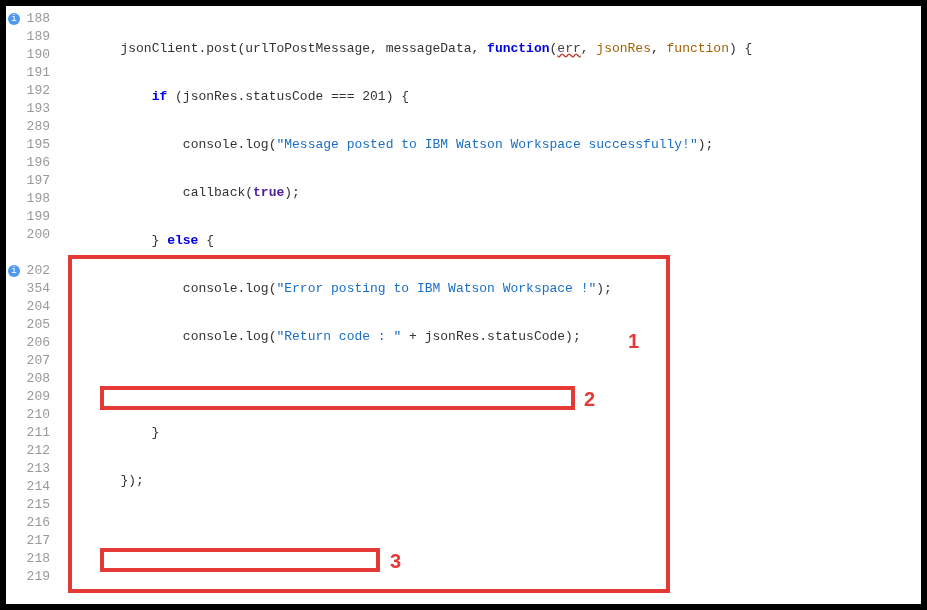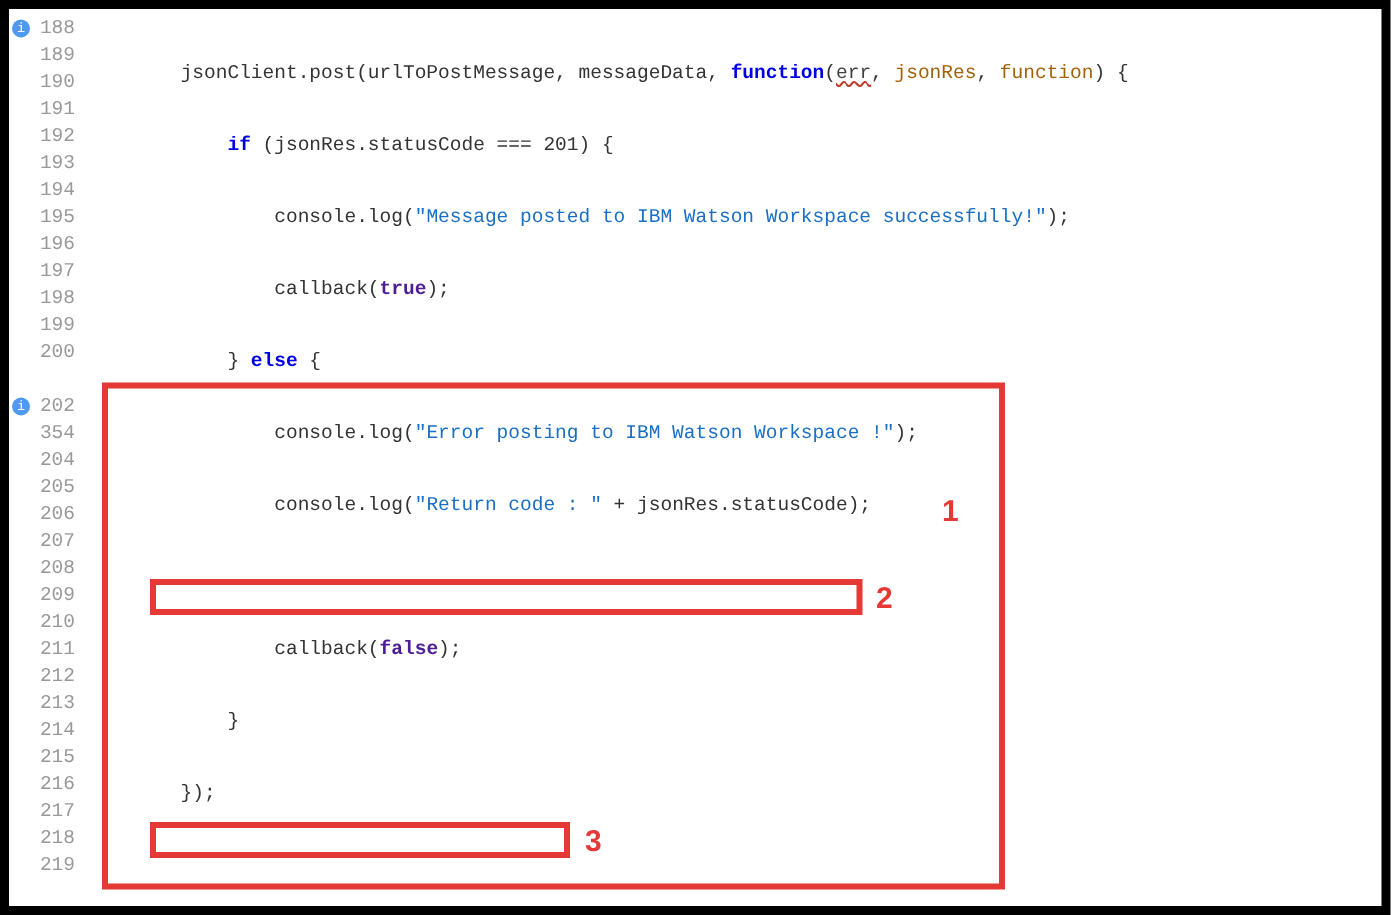--- a/index.html
+++ b/index.html
@@ -83,21 +83,21 @@
 <body>
 
 <div class="editor">
   <div class="gutter" id="gutter">
       <div class="gutter-line">188<span class="gutter-icon info-icon">i</span></div>
       <div class="gutter-line">189</div>
       <div class="gutter-line">190</div>
       <div class="gutter-line">191</div>
       <div class="gutter-line">192</div>
       <div class="gutter-line">193</div>
-      <div class="gutter-line">194</div>
+      <div class="gutter-line">289</div>
       <div class="gutter-line">195</div>
       <div class="gutter-line">196</div>
       <div class="gutter-line">197</div>
       <div class="gutter-line">198</div>
       <div class="gutter-line">199</div>
       <div class="gutter-line">200</div>
       <div class="gutter-line"></div>
       <div class="gutter-line">202<span class="gutter-icon info-icon">i</span></div>
       <div class="gutter-line">354</div>
       <div class="gutter-line">204</div>
@@ -119,21 +119,20 @@
     </div>
   <div class="code" id="code">
     <div class="line"><span>        </span><span>jsonClient.post(urlToPostMessage, messageData, </span><span class="kw">function</span><span>(</span><span class="err">err</span><span>, </span><span class="param">jsonRes</span><span>, </span><span class="param">function</span><span>) {</span></div>
     <div class="line"><span>            </span><span class="kw">if</span><span> (jsonRes.statusCode === 201) {</span></div>
     <div class="line"><span>                </span><span>console.log(</span><span class="str">"Message posted to IBM Watson Workspace successfully!"</span><span>);</span></div>
     <div class="line"><span>                </span><span>callback(</span><span class="bool">true</span><span>);</span></div>
     <div class="line"><span>            } </span><span class="kw">else</span><span> {</span></div>
     <div class="line"><span>                </span><span>console.log(</span><span class="str">"Error posting to IBM Watson Workspace !"</span><span>);</span></div>
     <div class="line"><span>                </span><span>console.log(</span><span class="str">"Return code : "</span><span> + jsonRes.statusCode);</span></div>
     <div class="line"><span>                </span></div>
-    <div class="line"><span>                </span><span>callback(</span><span class="bool">false</span><span>);</span></div>
     <div class="line"><span>            }</span></div>
     <div class="line"><span>        });</span></div>
     <div class="line"><span></span></div>
     
     
     
     
     
     
     

